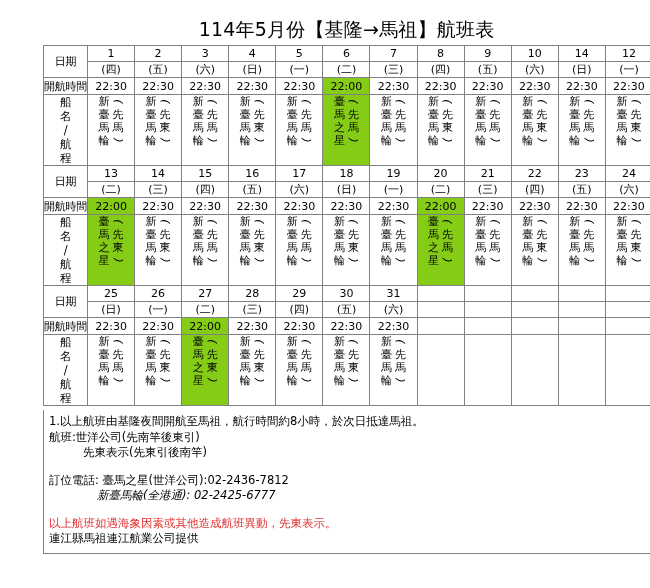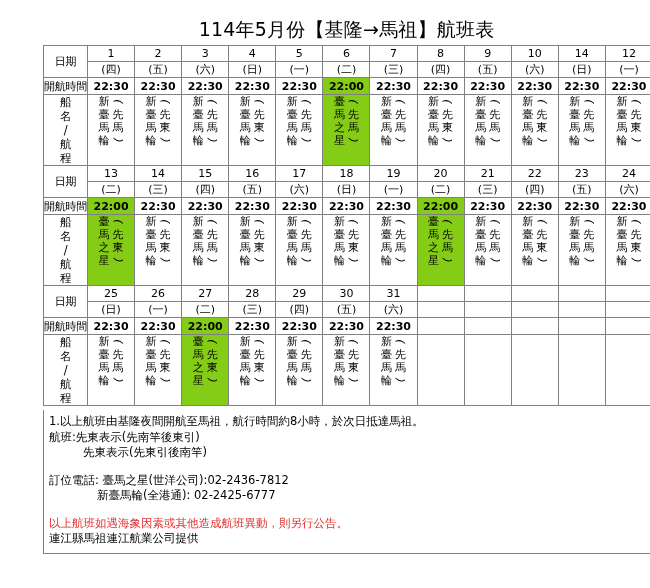--- a/index.html
+++ b/index.html
@@ -50,21 +50,20 @@
     letter-spacing: -0.3px;
     white-space: nowrap;
   }
   td.daynum, td.dayname {
     height: 15px;
     font-size: 11.5px;
   }
   td.time {
     height: 16px;
     font-size: 11px;
-    font-weight: bold;
   }
   td.ship {
     height: 66px;
     padding: 2px 0;
   }
   td.blank {
     background: #ffffff;
   }
   .hl { background: #84cc16; }
   
@@ -108,21 +107,21 @@
     border-top: none;
     box-sizing: border-box;
     padding: 4px 5px 6px 5px;
     font-size: 11.5px;
     line-height: 15.5px;
   }
   .notes div { white-space: nowrap; }
   .indent { padding-left: 34px; }
   .spacer { height: 12px; }
   .phone-label { }
-  .phone-indent { padding-left: 48px; }
+  .phone-indent { padding-left: 48px; font-style: italic; }
   .warn { color: #E03030; }
 </style>
 </head>
 <body>
 
 <div class="page">
 
   <div class="title">114年5月份【基隆→馬祖】航班表</div>
 
   <table class="sched">
@@ -791,23 +790,23 @@
           <td class="ship blank"></td>
           <td class="ship blank"></td>
           <td class="ship blank"></td>
           <td class="ship blank"></td>
         </tr>
       </tbody>
   </table>
 
   <div class="notes">
     <div>1.以上航班由基隆夜間開航至馬祖，航行時間約8小時，於次日抵達馬祖。</div>
-    <div>航班:先東表示(先南竿後東引)</div>
+    <div>航班:世洋公司(先南竿後東引)</div>
     <div class="indent">先東表示(先東引後南竿)</div>
     <div class="spacer"></div>
     <div class="phone-label">訂位電話:  臺馬之星(世洋公司):02-2436-7812</div>
     <div class="phone-indent">新臺馬輪(全港通): 02-2425-6777</div>
     <div class="spacer"></div>
-    <div class="warn">以上航班如遇海象因素或其他造成航班異動，則另行公告。</div>
+    <div class="warn">以上航班如遇海象因素或其他造成航班異動，先東表示。</div>
     <div>連江縣馬祖連江航業公司提供</div>
   </div>
 
 </div>
 
 </body></html>

